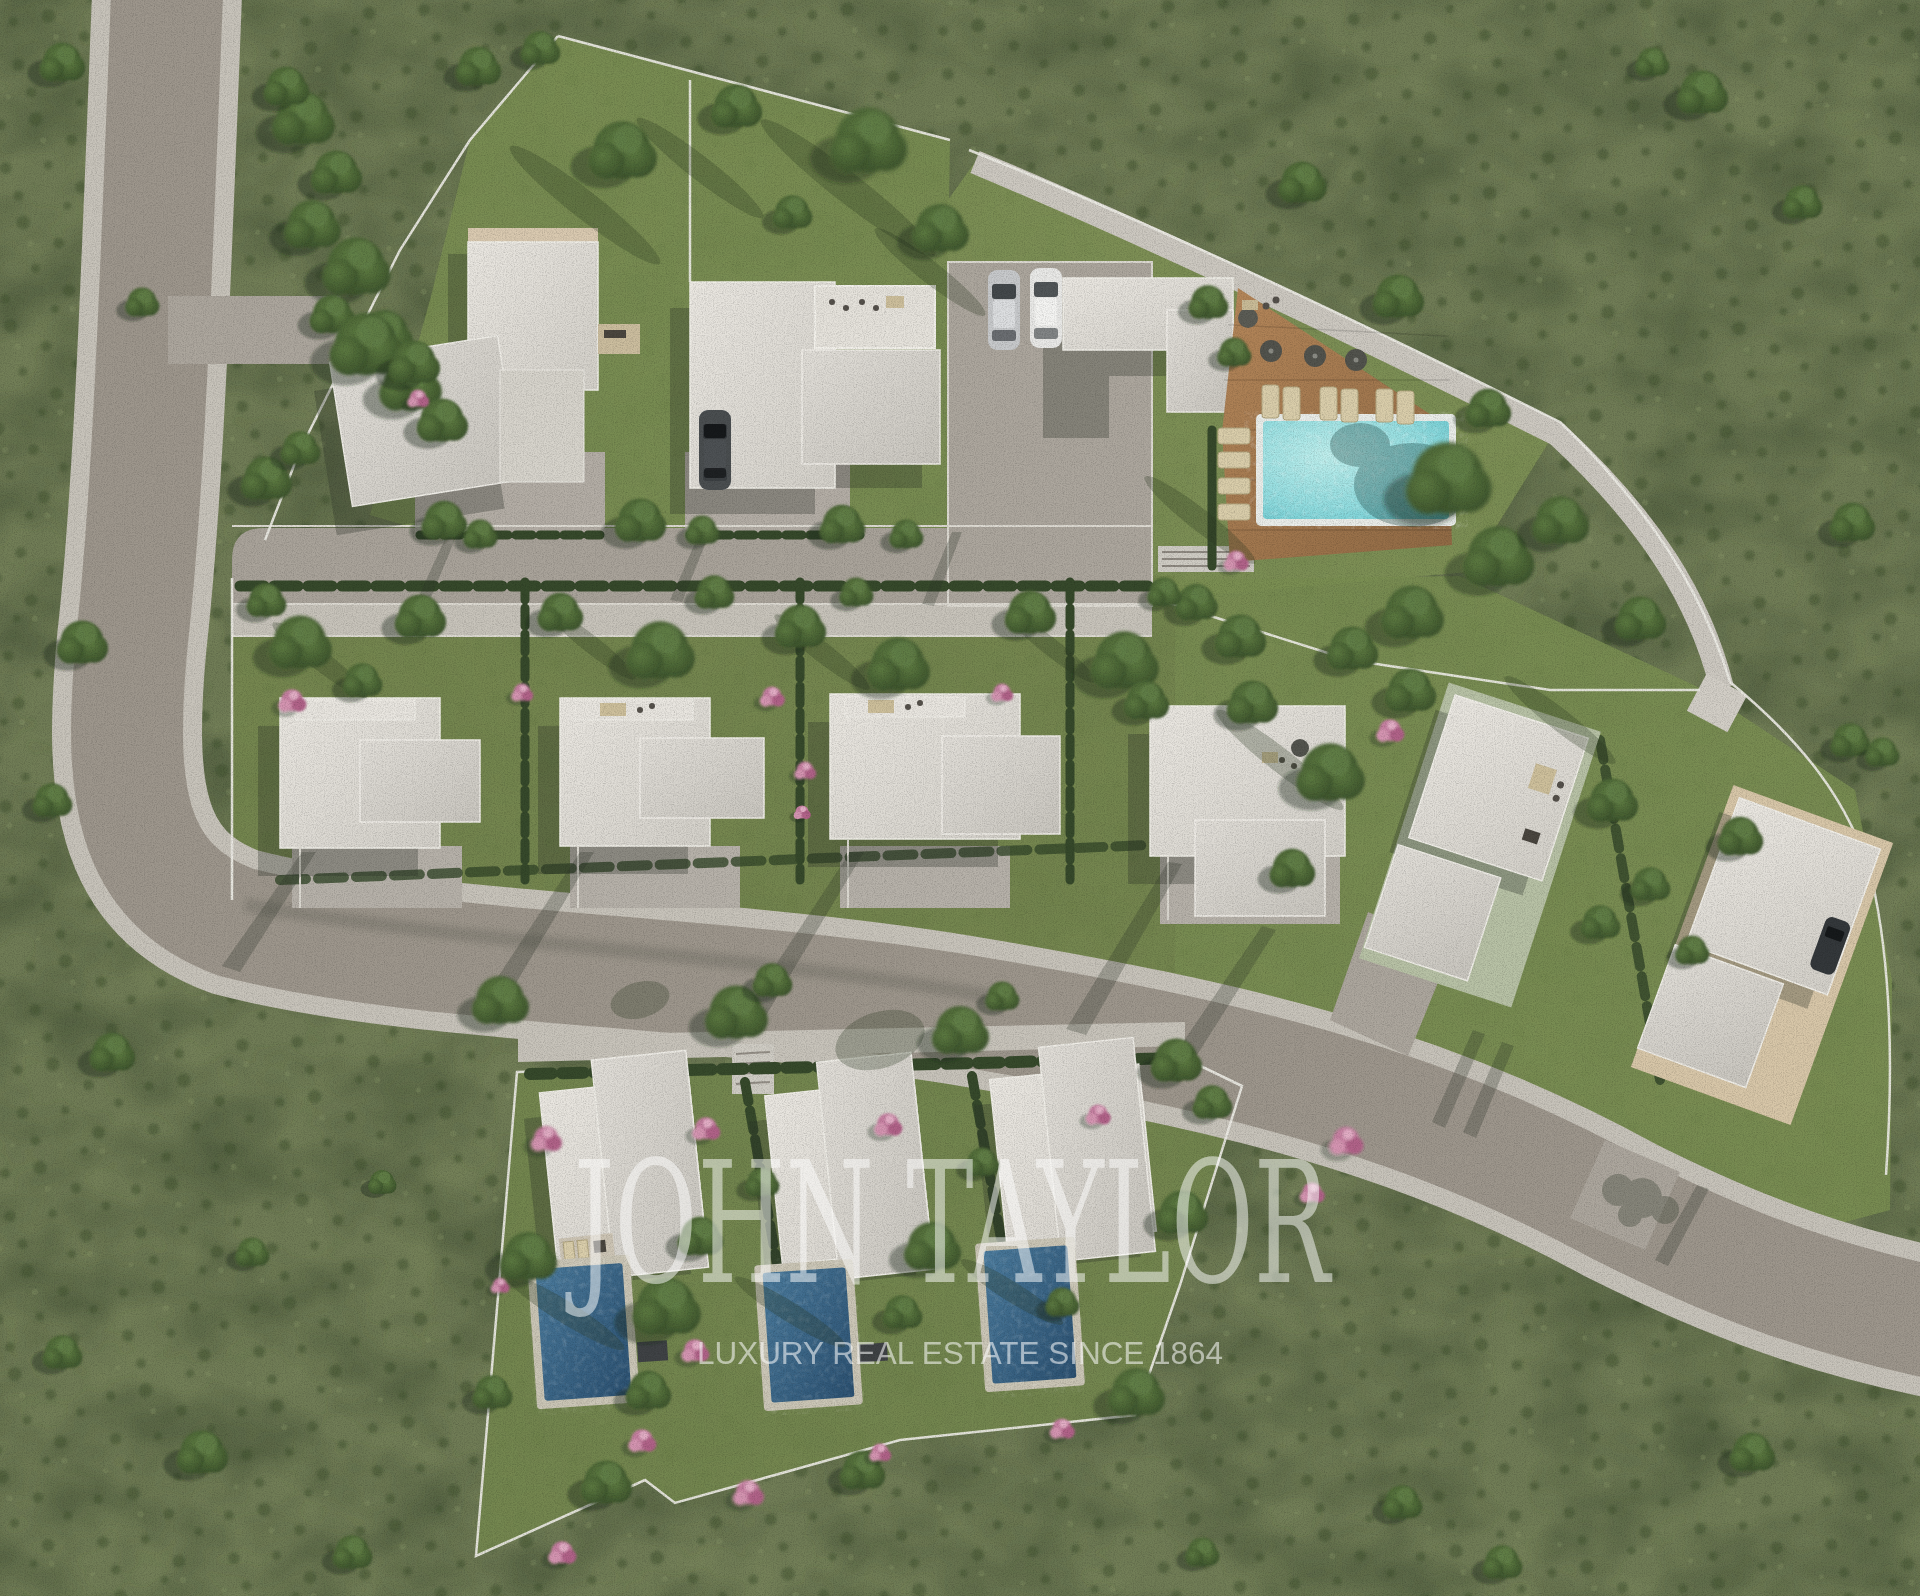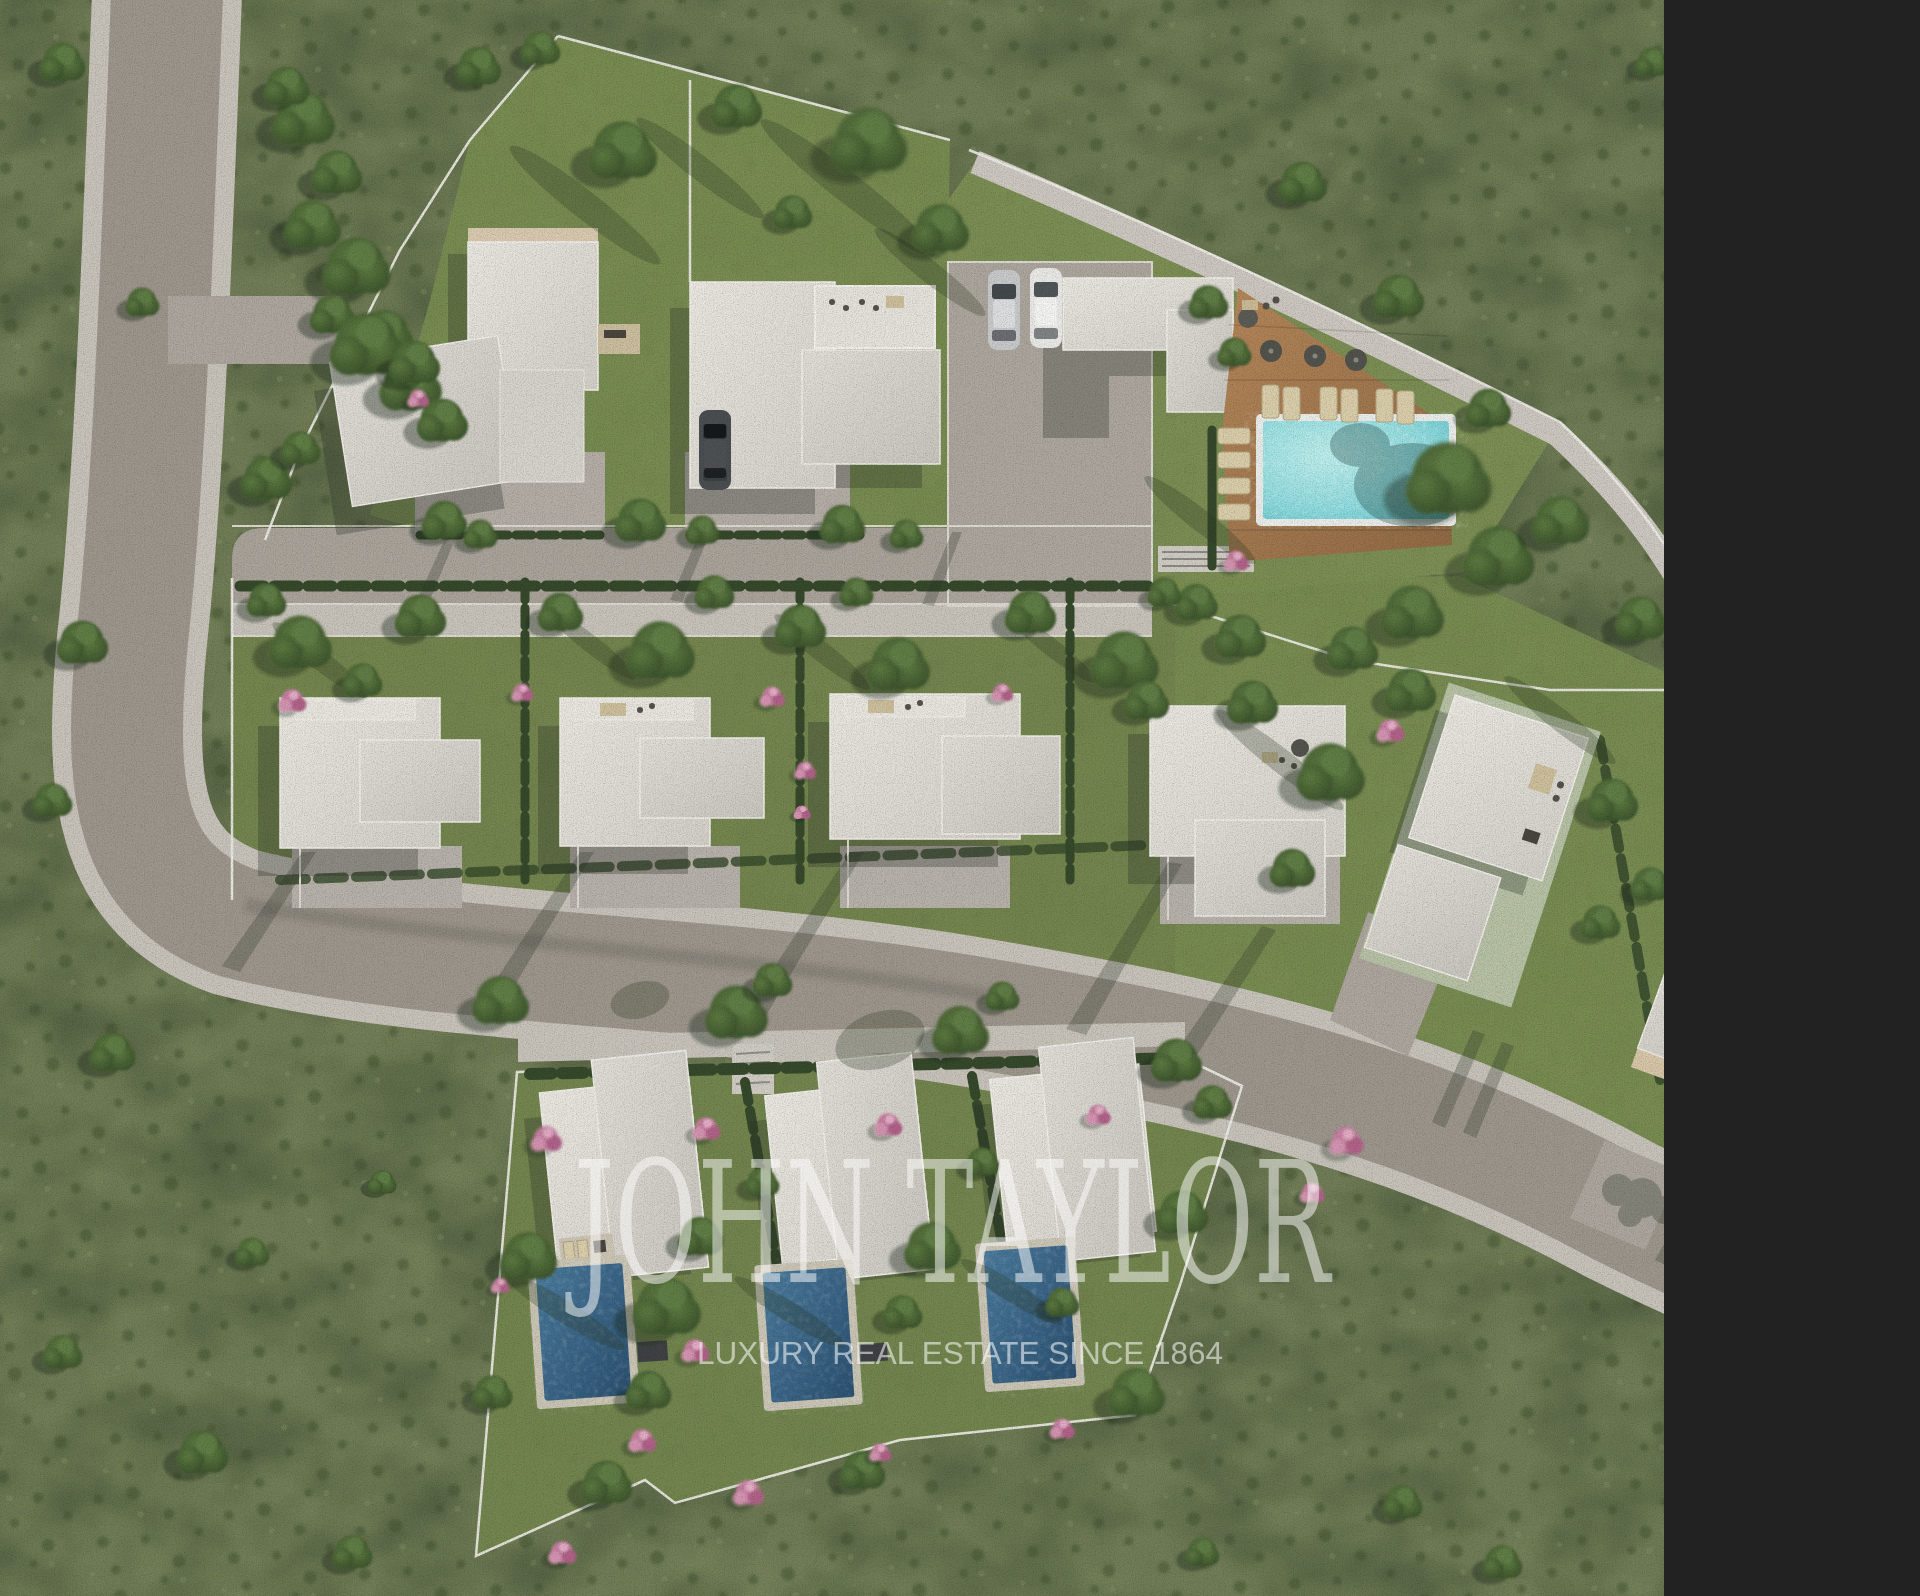--- a/index.html
+++ b/index.html
@@ -1,16 +1,16 @@
 <!DOCTYPE html>
 <html><head>
 <meta charset="utf-8">
 <style>
   html,body{margin:0;padding:0;background:#222;}
-  .stage{width:1664px;height:1596px;position:relative;overflow:hidden;font-family:"Liberation Sans",sans-serif;}
+  .stage{width:1920px;height:1596px;position:relative;overflow:hidden;font-family:"Liberation Sans",sans-serif;}
   svg{display:block}
   .sh{fill:#2b3227;opacity:.30}
   .spike{fill:#2b3227;opacity:.27}
   .roofA{fill:url(#roofG);stroke:#f1efe9;stroke-width:1.5}
   .roofB{fill:url(#roofG2);stroke:#efede7;stroke-width:1.5}
   .pale{fill:#d6d3cb;stroke:#eceae4;stroke-width:1}
   .kerb{stroke:#dcd9d1;stroke-width:2;fill:none}
   .fence{stroke:#edebe5;stroke-width:2.5;fill:none;opacity:.92}
   .hedge{stroke:#36492b;fill:none;stroke-linecap:round}
   .lounger{fill:#d9cdaa;stroke:#b3a781;stroke-width:1}

